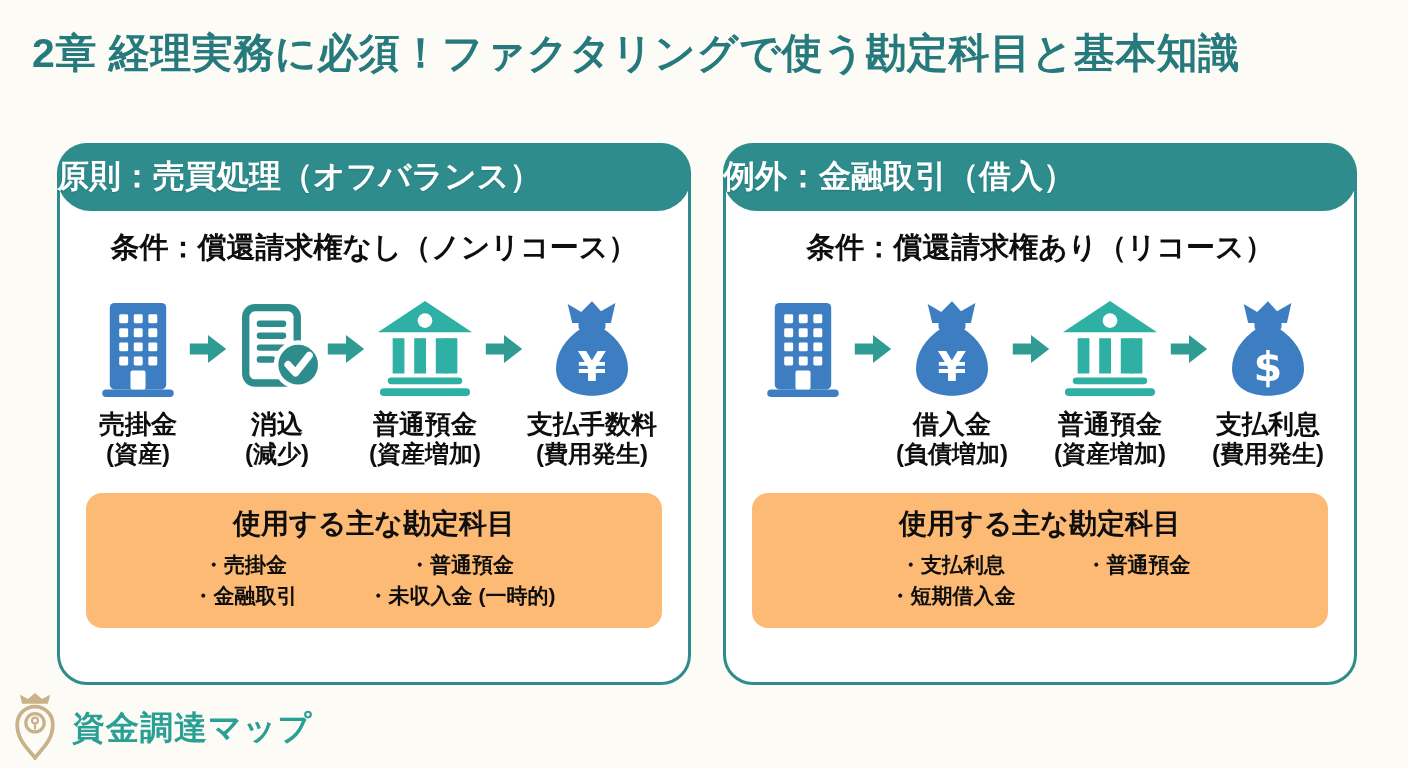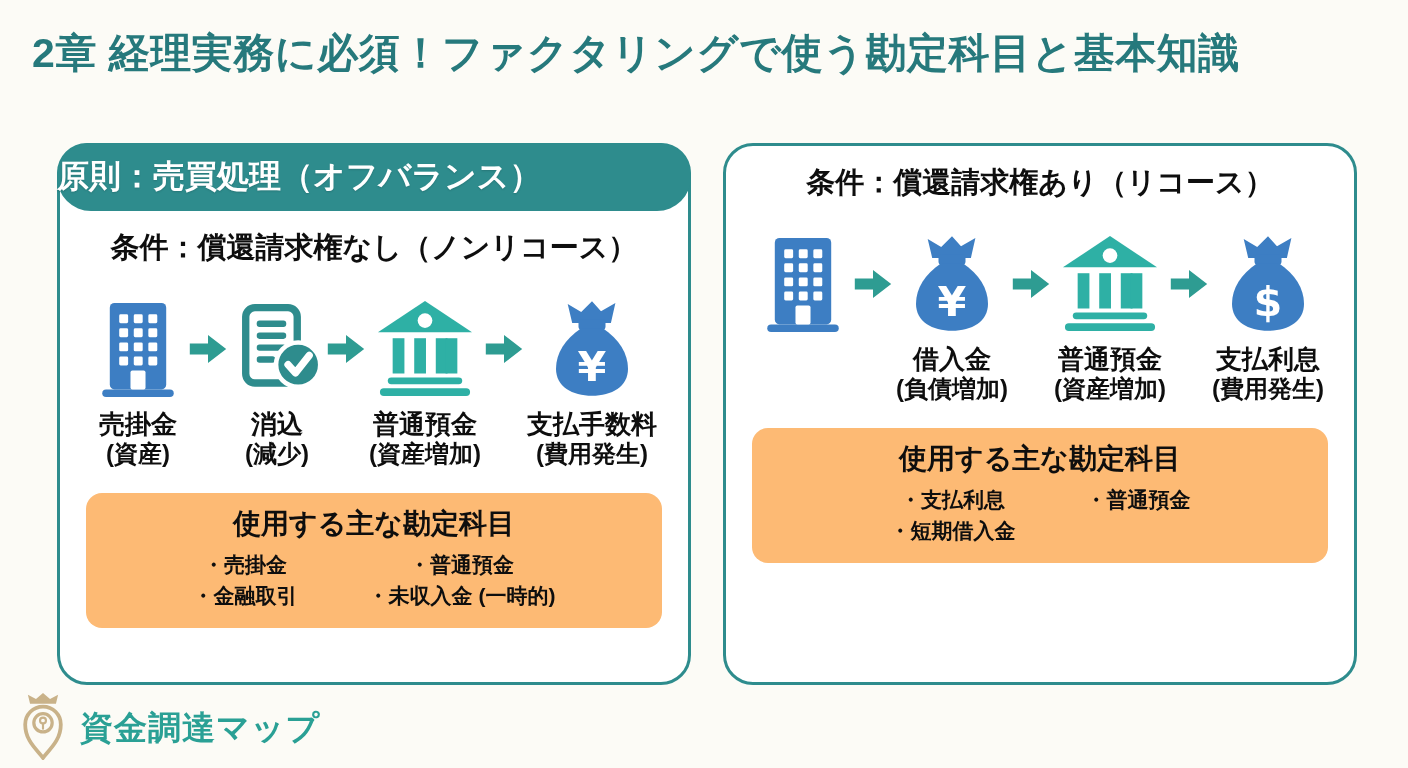--- a/index.html
+++ b/index.html
@@ -62,21 +62,21 @@
     padding:12px 10px 16px 10px;
   }
   .accounts-title { text-align:center; font-size:28px; font-weight:800; color:#0E0E0E; }
   .accounts-cols { display:flex; justify-content:center; gap:70px; margin-top:6px; }
   .accounts-col .acct-item {
     font-size:21px; font-weight:800; line-height:1.5;
     color:#0E0E0E; white-space:nowrap;text-align:center;
   }
 
   .footer {
-    position:absolute; left:16px; bottom:4px;
+    position:absolute; left:8px; bottom:4px;
     display:flex; align-items:center; gap:10px;
   }
   .brand-name { font-size:33px; font-weight:900; color:#2AA095; letter-spacing:1px; }
 </style>
 </head>
 <body>
 
 <div class="page">
 
   <h1 class="title">2章 経理実務に必須！ファクタリングで使う勘定科目と基本知識</h1>
@@ -206,20 +206,23 @@
           </div>
           <div class="accounts-col">
             <div class="acct-item">・普通預金</div>
             <div class="acct-item">・未収入金 (一時的)</div>
           </div>
         </div>
       </div>
     </section>
 
     <section class="panel">
+      <div class="panel-header">
+        <span>例外：金融取引（借入）</span>
+      </div>
       <p class="condition">条件：償還請求権あり（リコース）</p>
 
       <div class="flow">
 
         <div class="flow-item">
           <div class="icon-holder">
             <svg width="94" height="100" viewBox="0 0 100 102">
               <rect x="20" y="2" width="60" height="92" rx="5" fill="#3D7EC3"></rect>
               <rect x="12" y="94" width="76" height="8" rx="4" fill="#3D7EC3"></rect>
               <g fill="#FFFFFF">

